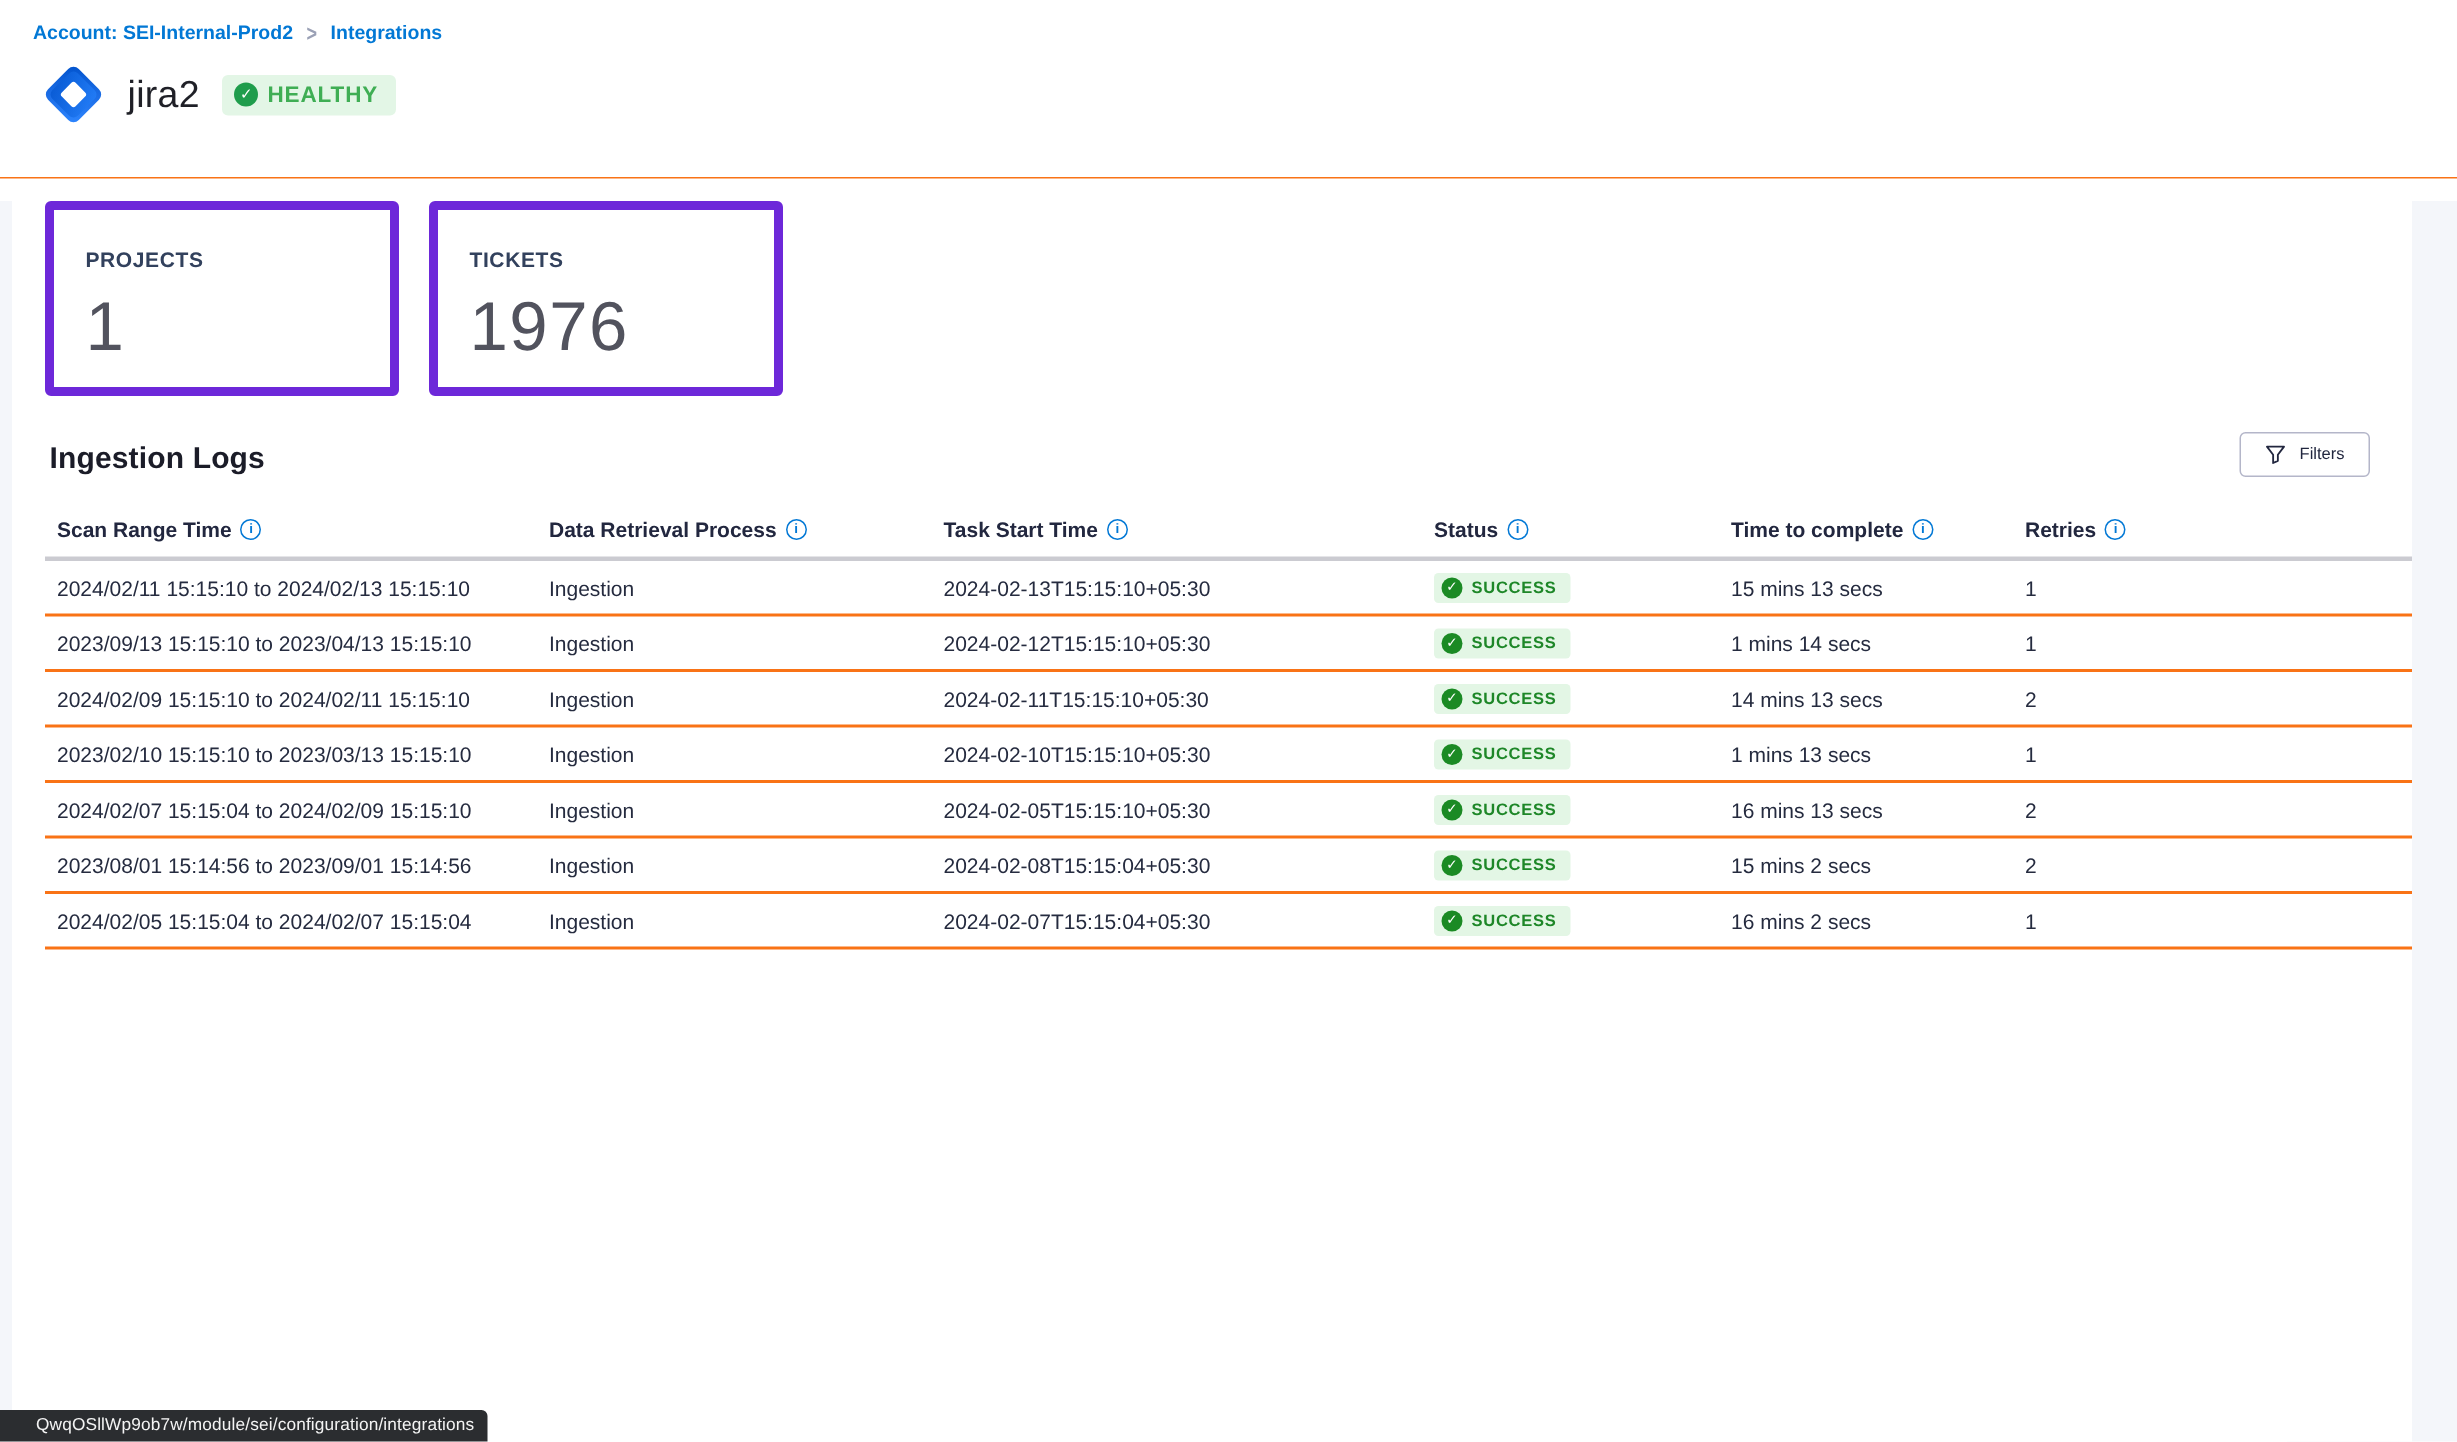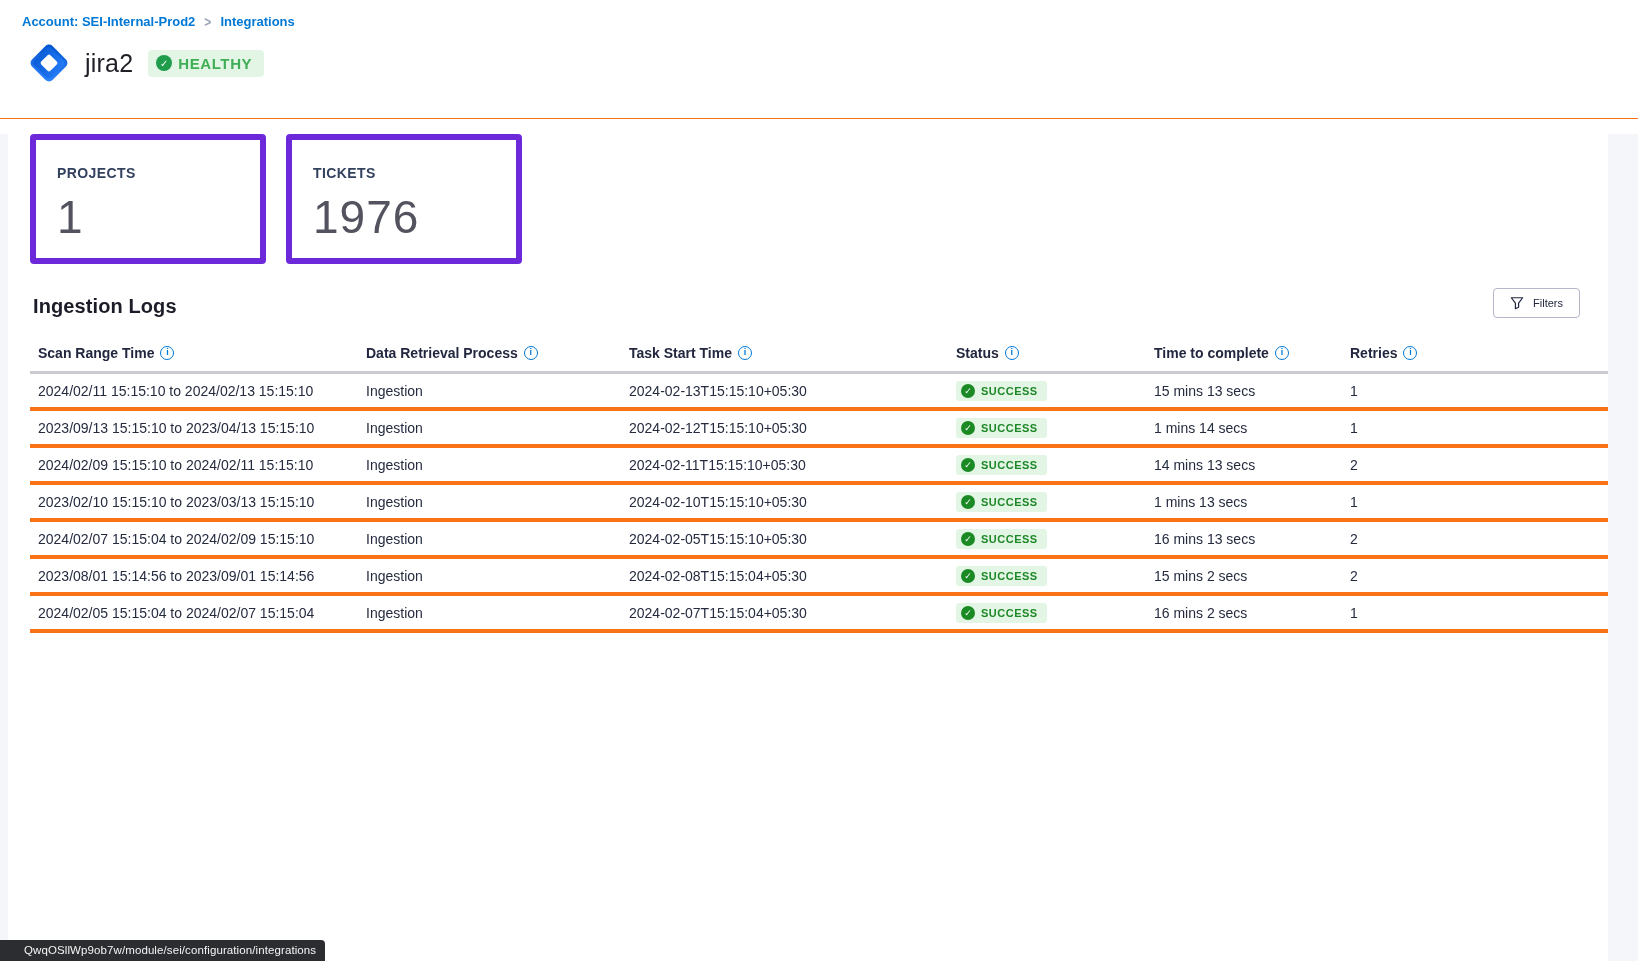--- a/index.html
+++ b/index.html
@@ -83,21 +83,21 @@
     padding-left: 8px; align-items: center;
   }
   .t-head { height: 40px; border-bottom: 3px solid #cbcbd1; }
   .t-head .th { display: flex; align-items: center; font-size: 14px; font-weight: 700; color: #22273f; }
   .info-icon {
     display: inline-block; width: 14px; height: 14px; margin-left: 6px;
     border: 1.4px solid #0278d5; border-radius: 50%;
     color: #0278d5; font-size: 9px; font-weight: 700;
     line-height: 11.5px; text-align: center; font-style: normal; flex: 0 0 auto;
   }
-  .t-row { height: 37px; border-bottom: 4px solid #f97316; font-size: 14px; font-weight: 500; color: #252b3f; }
+  .t-row { height: 37px; border-bottom: 2px solid #f97316; font-size: 14px; font-weight: 500; color: #252b3f; }
   .status-badge {
     display: inline-flex; align-items: center; gap: 6px;
     background: #e3f6e5; border-radius: 3px; padding: 3px 9px 3px 5px;
   }
   .status-badge .badge-text { color: #1e8728; font-size: 11px; font-weight: 700; letter-spacing: 0.5px; }
 
   
   .status-url {
     position: fixed; left: 0; bottom: 0;
     background: #2b2d30; color: #f4f4f4;

